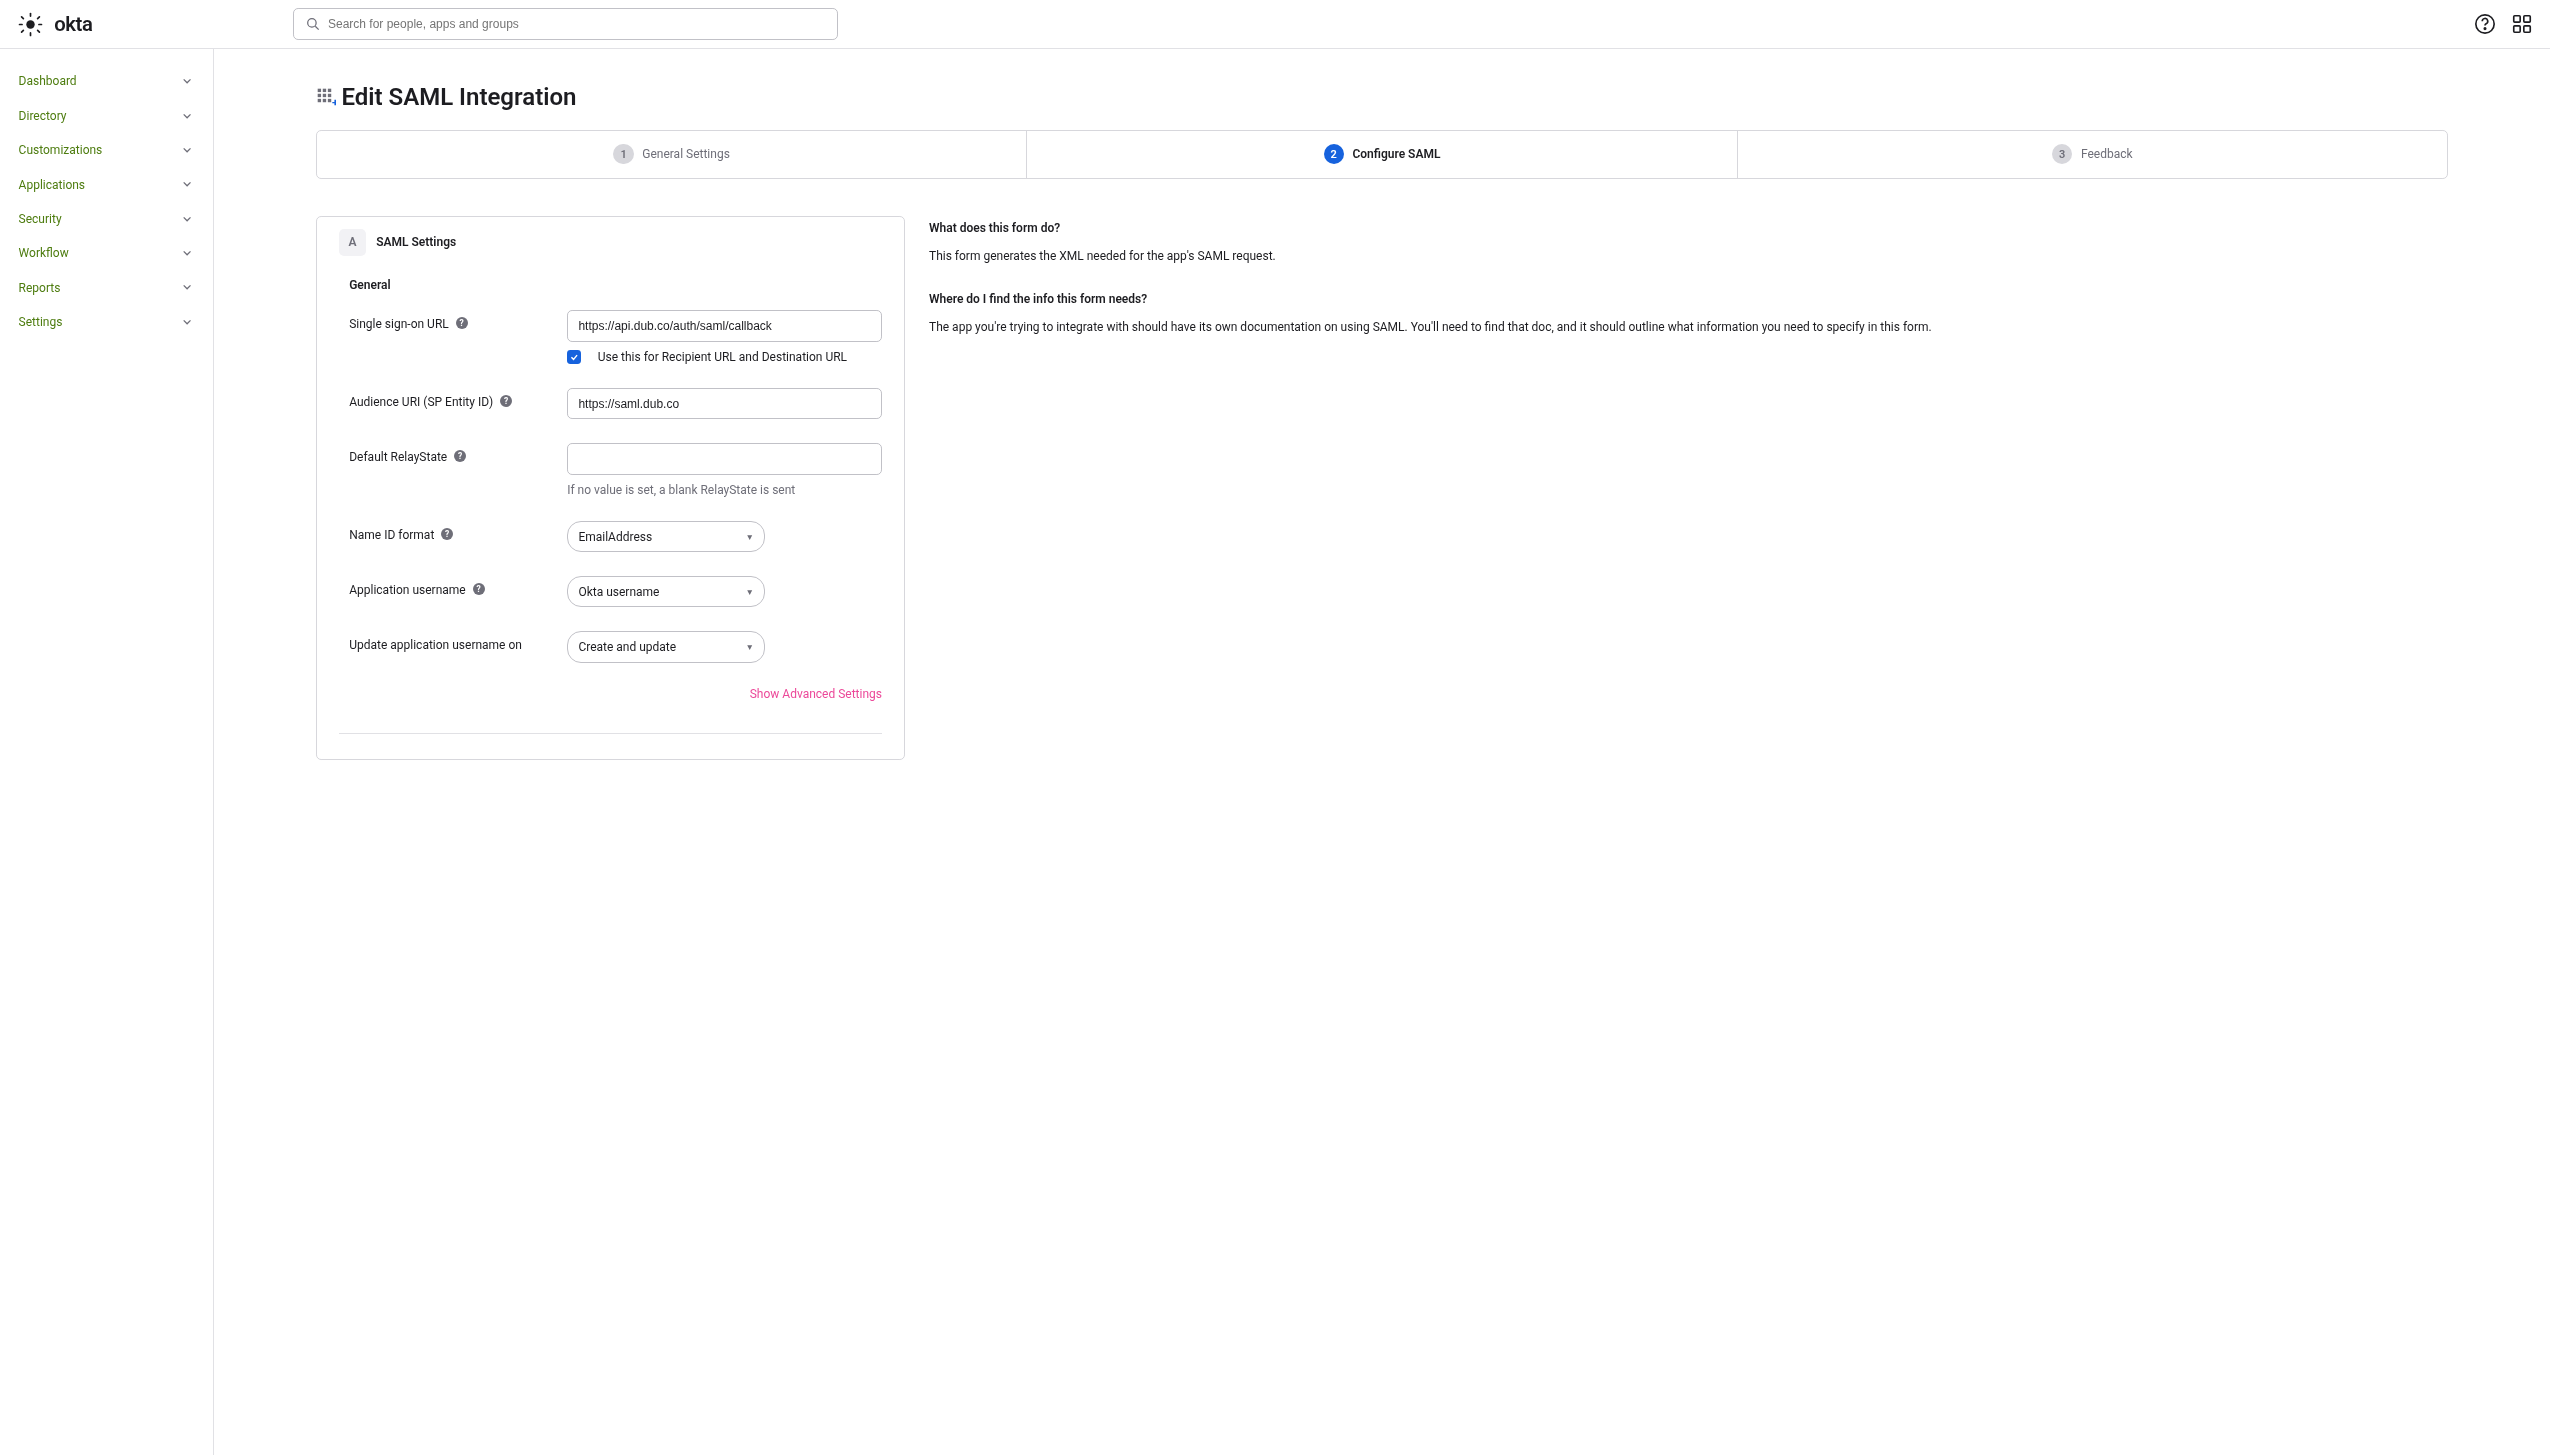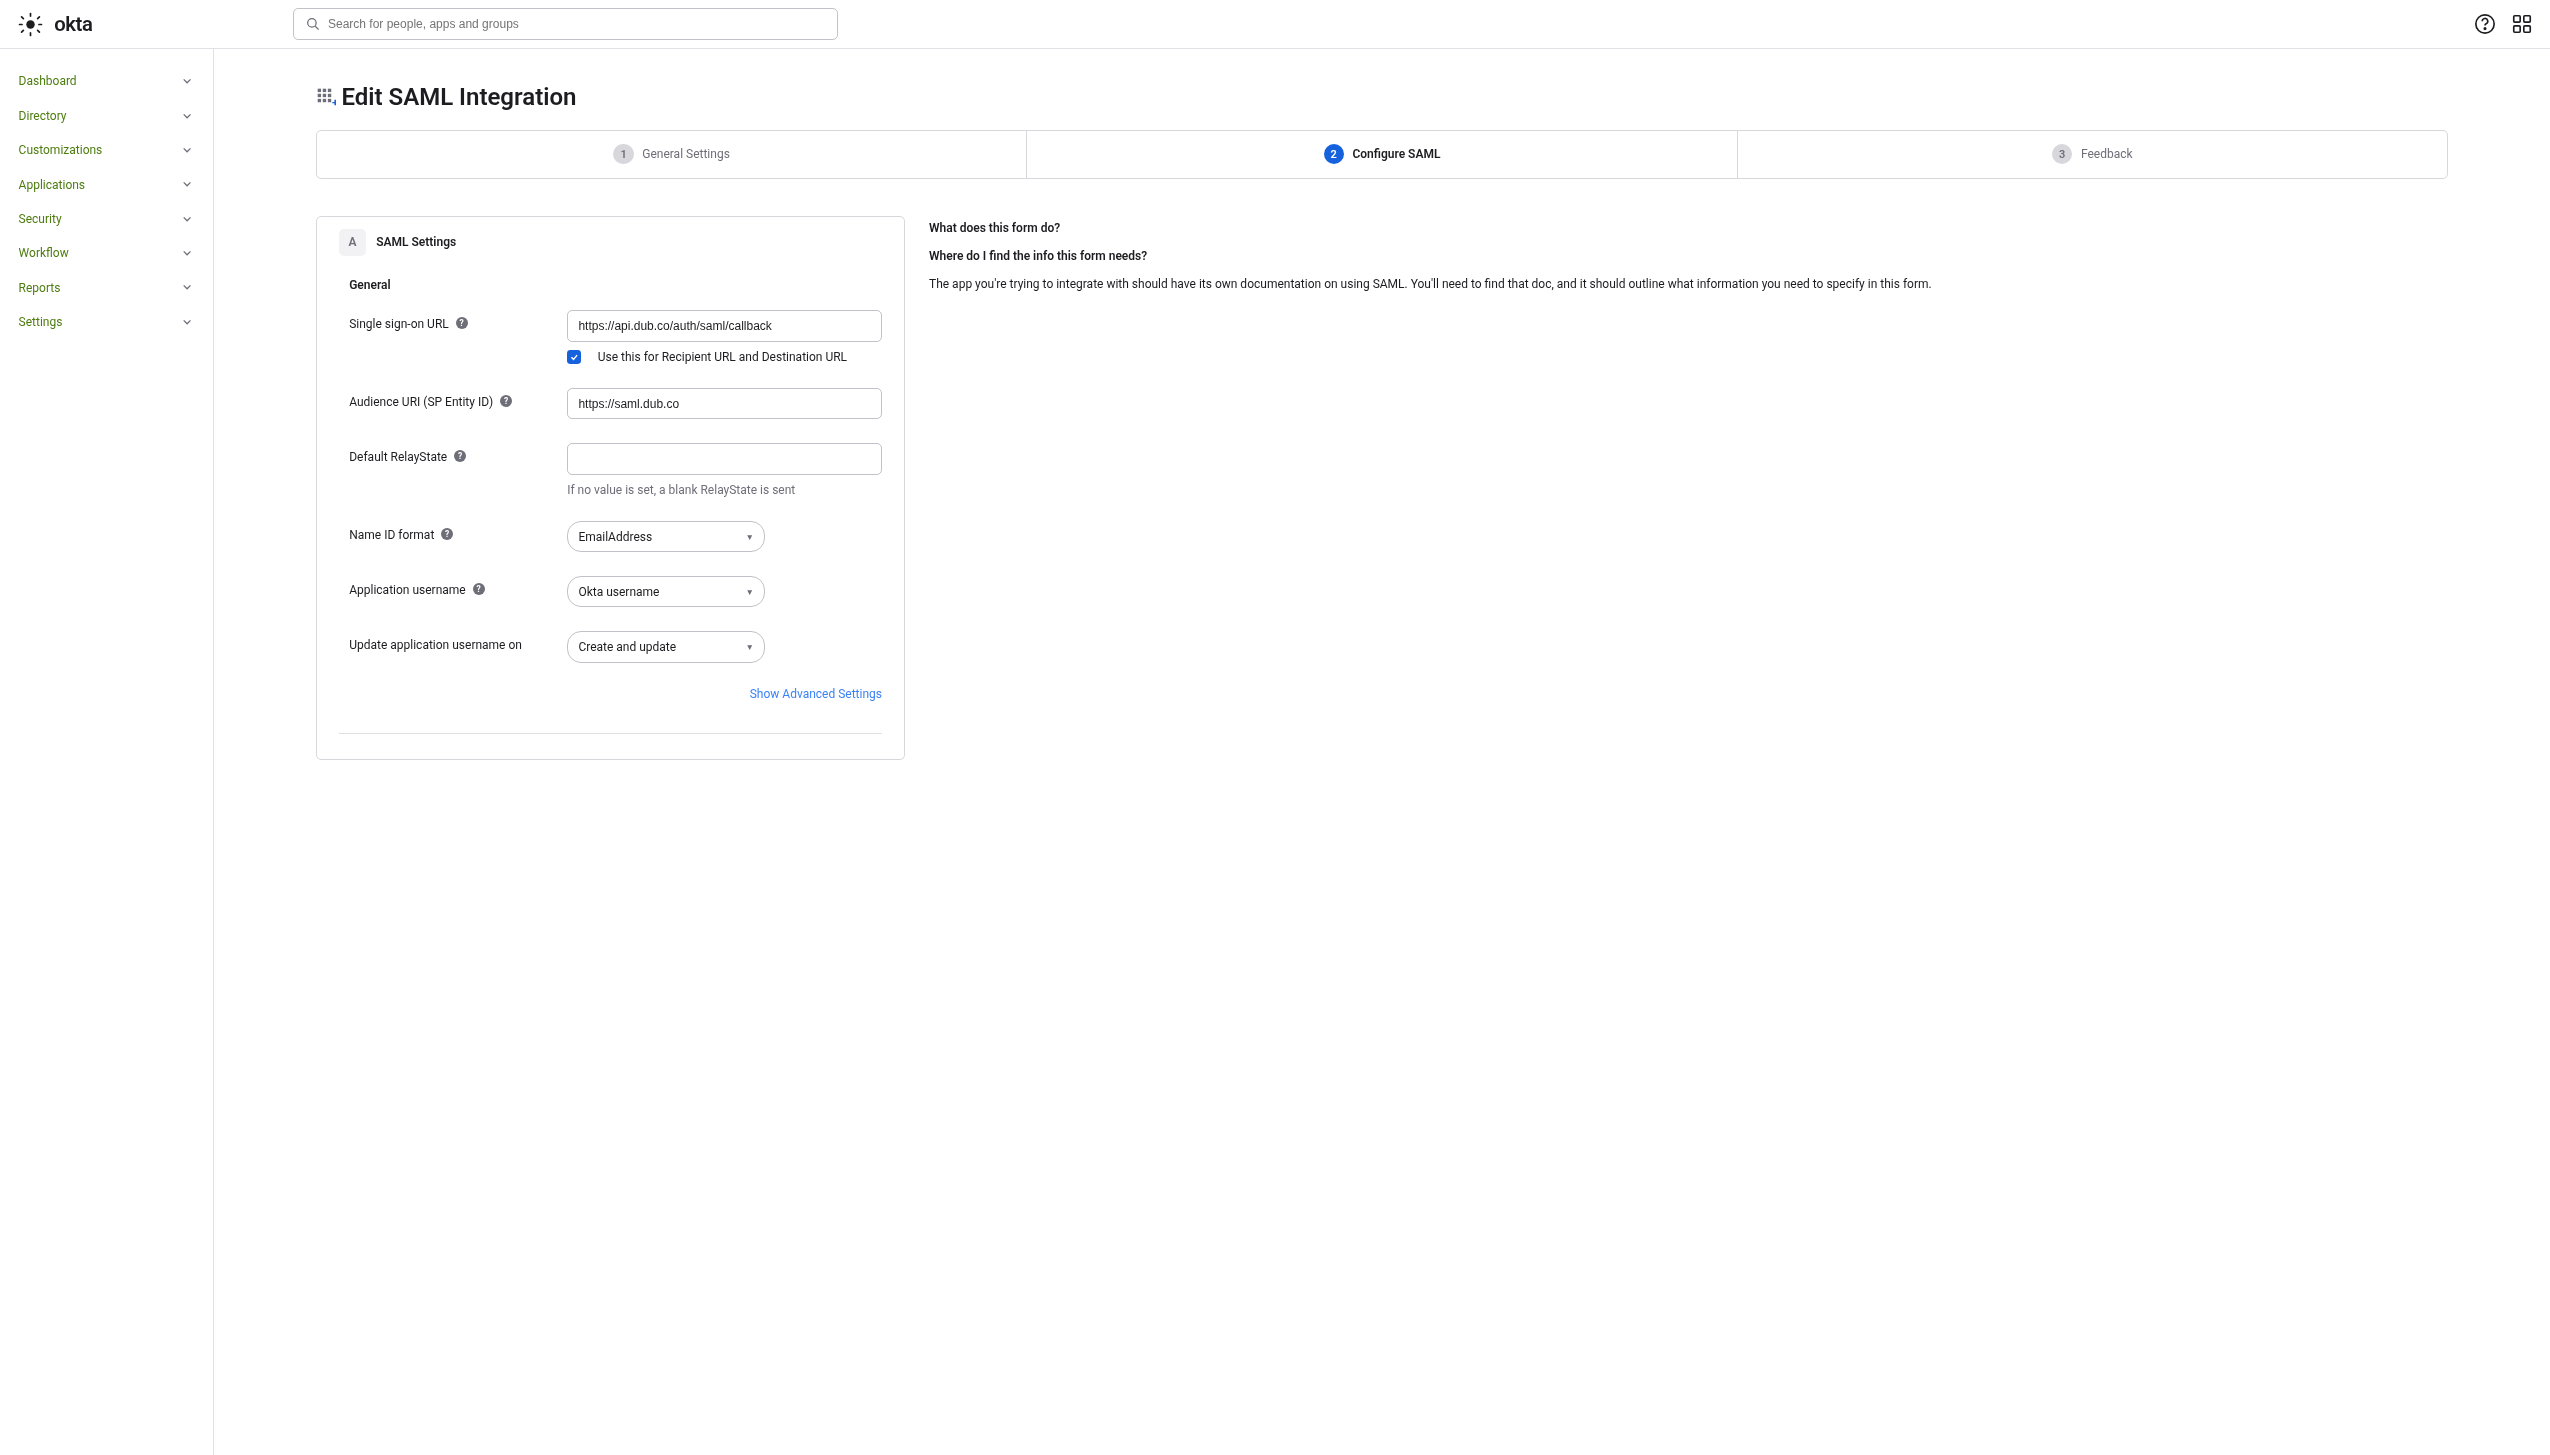--- a/index.html
+++ b/index.html
@@ -272,21 +272,21 @@
     .select-caret {
       font-size: 8.5px;
       color: #6e6e78;
     }
     .advanced-link {
       text-align: right;
       margin-top: 6.8px;
       padding-right: 0;
     }
     .advanced-link a {
-      color: #3b82f6;
+      color: #ec4899;
       text-decoration: none;
       cursor: pointer;
     }
     .divider {
       border-top: 0.8px solid #e1e1e5;
       margin-top: 32px;
     }
     .side-help {
       flex: 1;
       padding-top: 3.4px;
@@ -544,19 +544,20 @@
 
         <div class="advanced-link">
           <a>Show Advanced Settings</a>
         </div>
 
         <div class="divider"></div>
       </div>
 
       <div class="side-help">
         <div class="side-help-heading">What does this form do?</div>
+        <div class="side-help-para">This form generates the XML needed for the app's SAML request.</div>
         <div class="side-help-heading">Where do I find the info this form needs?</div>
         <div class="side-help-para">The app you're trying to integrate with should have its own documentation on using SAML. You'll need to find that doc, and it should outline what information you need to specify in this form.</div>
       </div>
     </div>
   </div>
 </div>
 
 
 </body></html>

